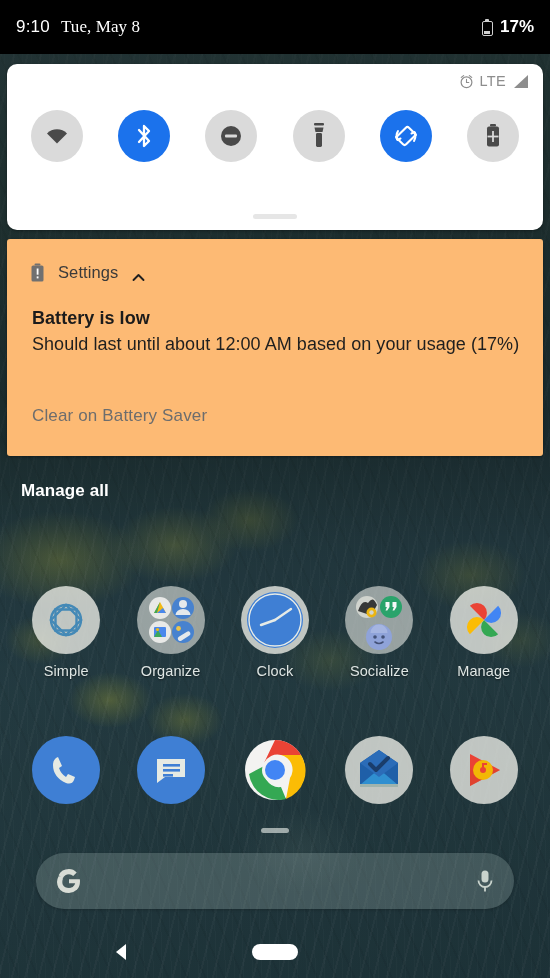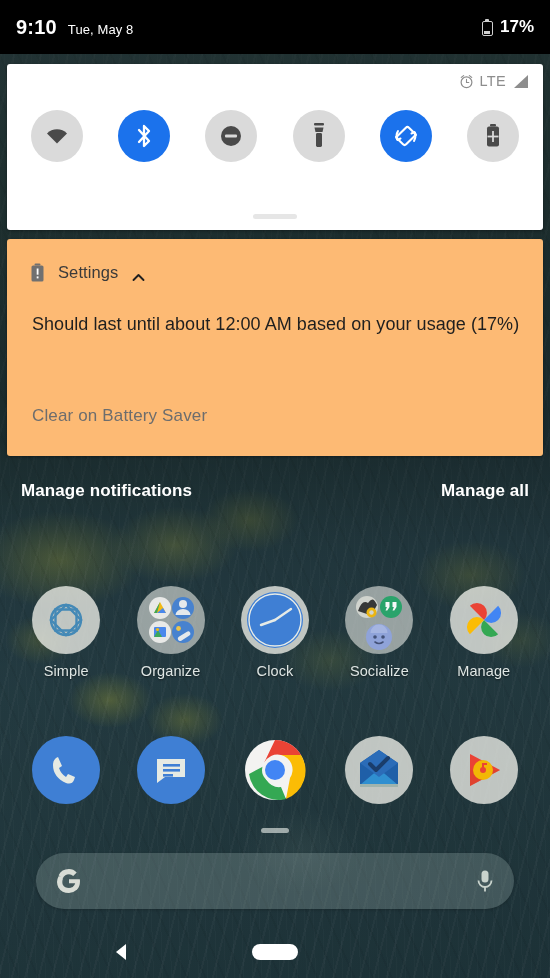--- a/index.html
+++ b/index.html
@@ -40,36 +40,36 @@
   }
 
   
   #statusbar{
     position:absolute; left:0; top:0; width:550px; height:54px;
     background:#000; color:#fff;
     display:flex; align-items:center; justify-content:space-between;
     padding:0 16px;
   }
   .sb-left{ display:flex; align-items:baseline; gap:11px; }
-  .sb-time{ font-size:20px; font-weight:bold; letter-spacing:.2px; }
-  .sb-date{ font-size:13px; font-weight:normal; letter-spacing:.1px; }
+  .sb-time{ font-size:17px; font-weight:normal; letter-spacing:.2px; }
+  .sb-date{ font-size:17px; font-weight:normal; letter-spacing:.1px;font-family:Liberation Serif, serif; }
   .sb-right{ display:flex; align-items:center; gap:7px; }
   .sb-pct{ font-size:17px; font-weight:bold; }
 
   
   .batt{ position:relative; width:11px; height:17px; }
   .batt .body{ position:absolute; left:0; top:2px; width:11px; height:15px;
     border:1.6px solid #cfcfcf; border-radius:2px; }
   .batt .cap{ position:absolute; left:3.5px; top:0; width:4px; height:2.5px; background:#cfcfcf; border-radius:1px 1px 0 0;}
   .batt .fill{ position:absolute; left:1.6px; bottom:2px; width:6px; height:3px; background:#cfcfcf; }
 
   
   #qs-panel{
     position:absolute; left:7px; top:64px; width:536px; height:166px;
-    background:#ffffff; border-radius:3px;
+    background:#ffffff; border-radius:10px;
     box-shadow:0 1px 3px rgba(0,0,0,.35);
     overflow:hidden;
   }
   .qs-statusrow{
     position:absolute; right:14px; top:9px;
     display:flex; align-items:center; gap:6px;
     color:#8d8d8d;
   }
   .qs-lte{ font-size:14.5px; color:#8d8d8d; letter-spacing:.3px; }
   .alarm-ico{ width:15px; height:15px; }
@@ -102,21 +102,21 @@
   }
   .nc-header{
     position:absolute; left:22px; top:24px;
     display:flex; align-items:center; gap:12px;
   }
   .nc-appicon{ width:17px; height:19px; }
   .nc-appname{ font-size:16.5px; color:#3a3a3a; letter-spacing:.1px; }
   .nc-chev{ width:13px; height:9px; margin-left:2px; }
   .nc-body{ position:absolute; left:25px; right:18px; top:66px; }
   .nc-h1{ font-size:18px; font-weight:bold; color:#1b1b1b; line-height:26px; letter-spacing:.05px;}
-  .nc-text{ font-size:18px; color:#1f1f1f; line-height:25px; letter-spacing:.05px; margin-top:7px;}
+  .nc-text{ font-size:18px; color:#1f1f1f; line-height:25px; letter-spacing:.05px; margin-top:1px;}
   .nc-action{
     position:absolute; left:25px; top:167px;
     font-size:17px; color:#6d6d6d; letter-spacing:.15px;
     background:none; border:none; padding:0; font-family:inherit; cursor:pointer;
   }
 
   
   #shade-actions{
     position:absolute; left:0; top:477px; width:550px; height:28px;
     display:flex; align-items:center; justify-content:space-between;
@@ -453,28 +453,28 @@
     </span>
     <span class="nc-appname">Settings</span>
     <span class="nc-chev">
       <svg width="13" height="9" viewBox="0 0 13 9">
         <path d="M1.5 7 L6.5 2 L11.5 7" stroke="#1f1f1f" stroke-width="1.9" fill="none" stroke-linecap="round" stroke-linejoin="round"></path>
       </svg>
     </span>
   </div>
 
   <div class="nc-body">
+    <div class="nc-h1">Battery is low</div>
     <div class="nc-text">Should last until about 12:00 AM based on your usage (17%)</div>
   </div>
 
   <button class="nc-action">Clear on Battery Saver</button>
 </div>
 
 <div id="shade-actions">
-  <button class="shade-btn">Manage notifications</button>
   <button class="shade-btn">Manage all</button>
 </div>
 
 <div id="navbar">
   <span id="nav-back">
     <svg width="24" height="24" viewBox="0 0 24 24">
       <path d="M16 4 L6 12 L16 20 Z" fill="#ffffff"></path>
     </svg>
   </span>
   <span id="nav-home"></span>

